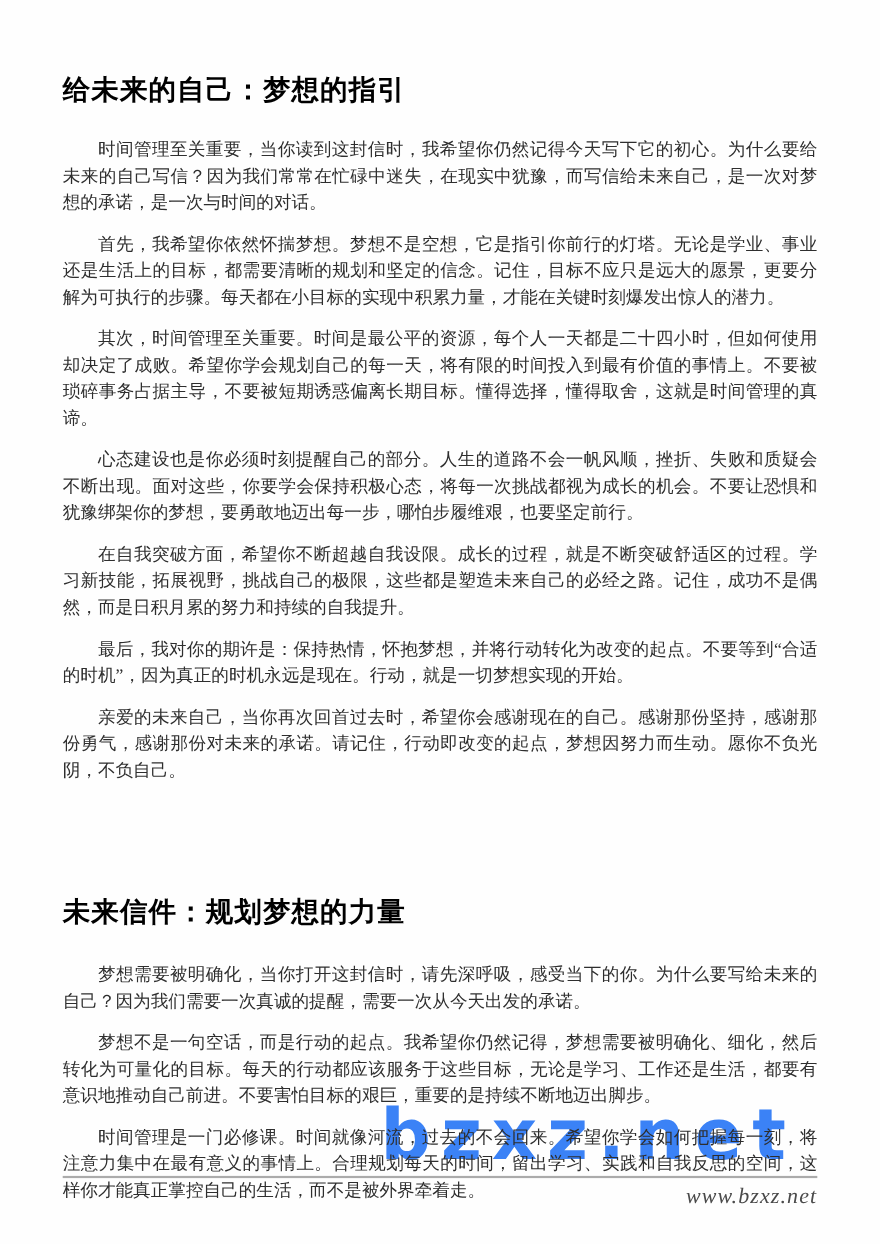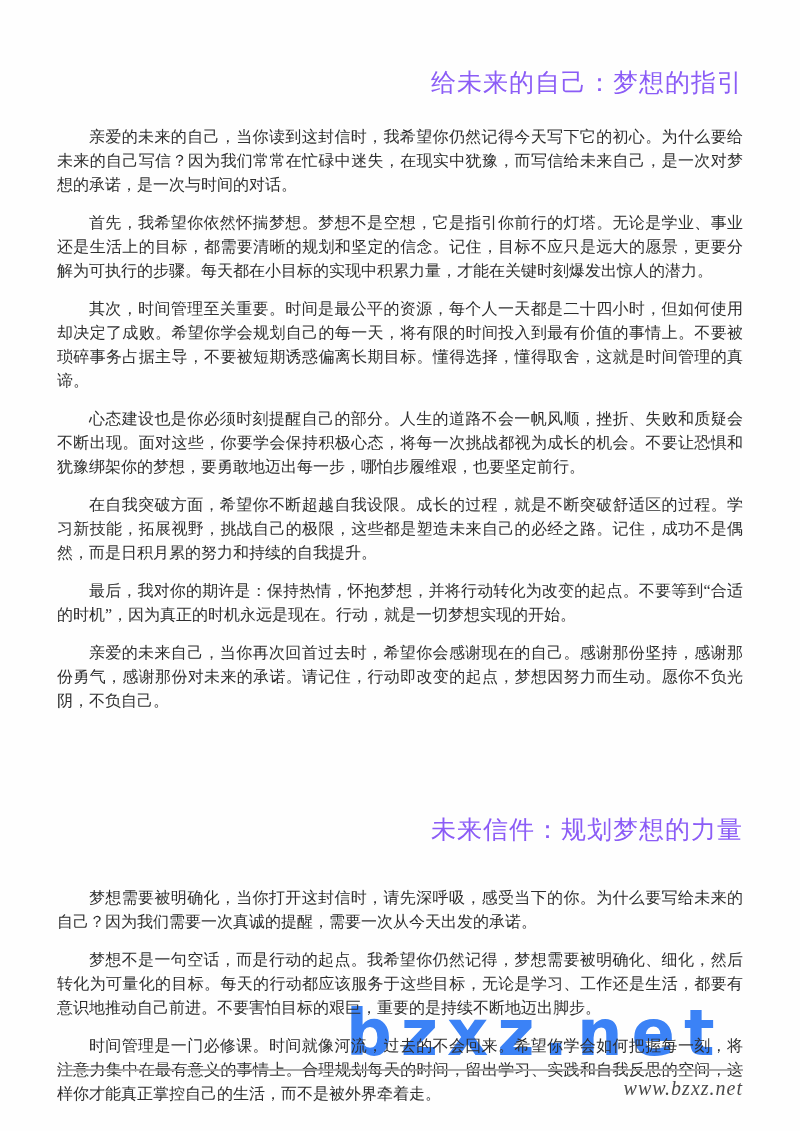--- a/index.html
+++ b/index.html
@@ -17,35 +17,35 @@
     font-family: "Liberation Serif", "DejaVu Serif", serif;
     color: #2e2e2e;
   }
   .content {
     position: relative;
     z-index: 1;
     padding: 0 57px;
   }
   .doc-title {
     font-family: "Liberation Sans", "DejaVu Sans", sans-serif;
-    font-weight: normal;
+    font-weight: bold;
     font-size: 25px;
     line-height: 29px;
-    color: #8b5cf6;
-    text-align: right;
+    color: #000000;
+    text-align: left;
     letter-spacing: 1px;
     margin: 0;
   }
   .title-first {
     padding-top: 68px;
     margin-bottom: 28px;
   }
   .title-second {
     padding-top: 88px;
-    margin-bottom: 42px;
+    margin-bottom: 31px;
   }
   .para {
     font-size: 16px;
     line-height: 24px;
     text-align: justify;
     text-justify: inter-ideograph;
     text-indent: 2em;
     margin: 14px 0;
     color: #2e2e2e;
   }
@@ -88,21 +88,21 @@
 <body>
 
 <div class="page">
 
   <div class="watermark">bzxz.net</div>
 
   <div class="content">
 
     <section>
       <h1 class="doc-title title-first">给未来的自己：梦想的指引</h1>
-      <p class="para">亲爱的未来的自己，当你读到这封信时，我希望你仍然记得今天写下它的初心。为什么要给未来的自己写信？因为我们常常在忙碌中迷失，在现实中犹豫，而写信给未来自己，是一次对梦想的承诺，是一次与时间的对话。</p>
+      <p class="para">时间管理至关重要，当你读到这封信时，我希望你仍然记得今天写下它的初心。为什么要给未来的自己写信？因为我们常常在忙碌中迷失，在现实中犹豫，而写信给未来自己，是一次对梦想的承诺，是一次与时间的对话。</p>
       <p class="para">首先，我希望你依然怀揣梦想。梦想不是空想，它是指引你前行的灯塔。无论是学业、事业还是生活上的目标，都需要清晰的规划和坚定的信念。记住，目标不应只是远大的愿景，更要分解为可执行的步骤。每天都在小目标的实现中积累力量，才能在关键时刻爆发出惊人的潜力。</p>
       <p class="para">其次，时间管理至关重要。时间是最公平的资源，每个人一天都是二十四小时，但如何使用却决定了成败。希望你学会规划自己的每一天，将有限的时间投入到最有价值的事情上。不要被琐碎事务占据主导，不要被短期诱惑偏离长期目标。懂得选择，懂得取舍，这就是时间管理的真谛。</p>
       <p class="para">心态建设也是你必须时刻提醒自己的部分。人生的道路不会一帆风顺，挫折、失败和质疑会不断出现。面对这些，你要学会保持积极心态，将每一次挑战都视为成长的机会。不要让恐惧和犹豫绑架你的梦想，要勇敢地迈出每一步，哪怕步履维艰，也要坚定前行。</p>
       <p class="para">在自我突破方面，希望你不断超越自我设限。成长的过程，就是不断突破舒适区的过程。学习新技能，拓展视野，挑战自己的极限，这些都是塑造未来自己的必经之路。记住，成功不是偶然，而是日积月累的努力和持续的自我提升。</p>
       <p class="para">最后，我对你的期许是：保持热情，怀抱梦想，并将行动转化为改变的起点。不要等到“合适的时机”，因为真正的时机永远是现在。行动，就是一切梦想实现的开始。</p>
       <p class="para">亲爱的未来自己，当你再次回首过去时，希望你会感谢现在的自己。感谢那份坚持，感谢那份勇气，感谢那份对未来的承诺。请记住，行动即改变的起点，梦想因努力而生动。愿你不负光阴，不负自己。</p>
     </section>
 
     <section>
       <h1 class="doc-title title-second">未来信件：规划梦想的力量</h1>

